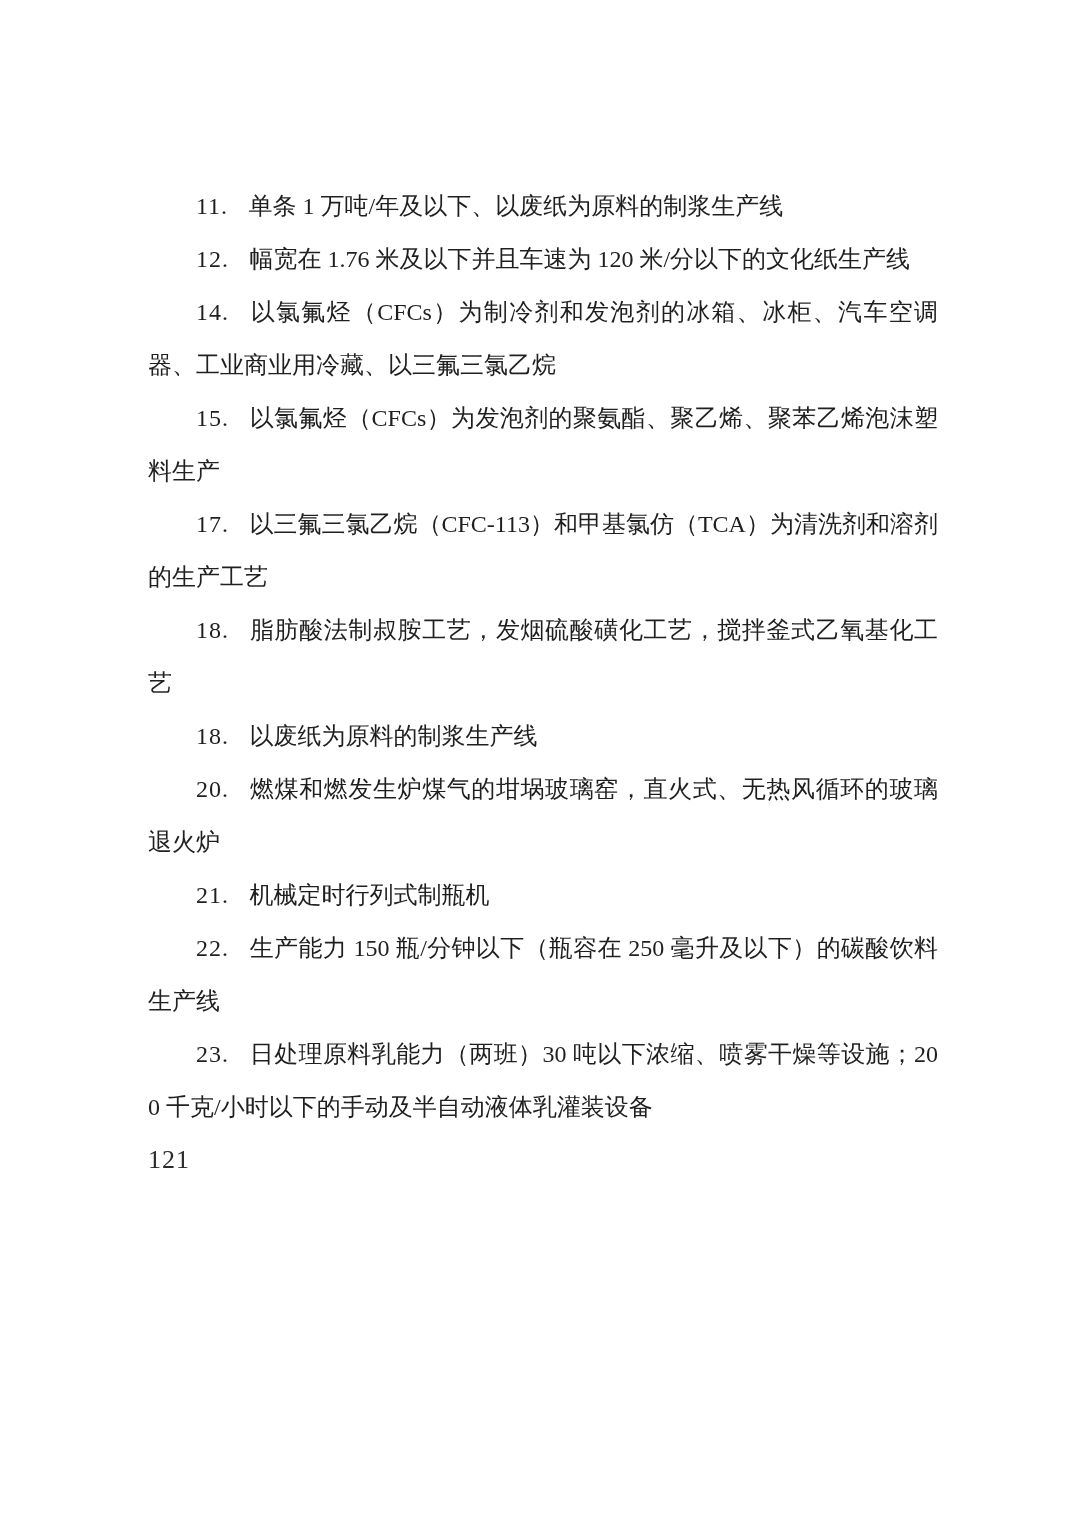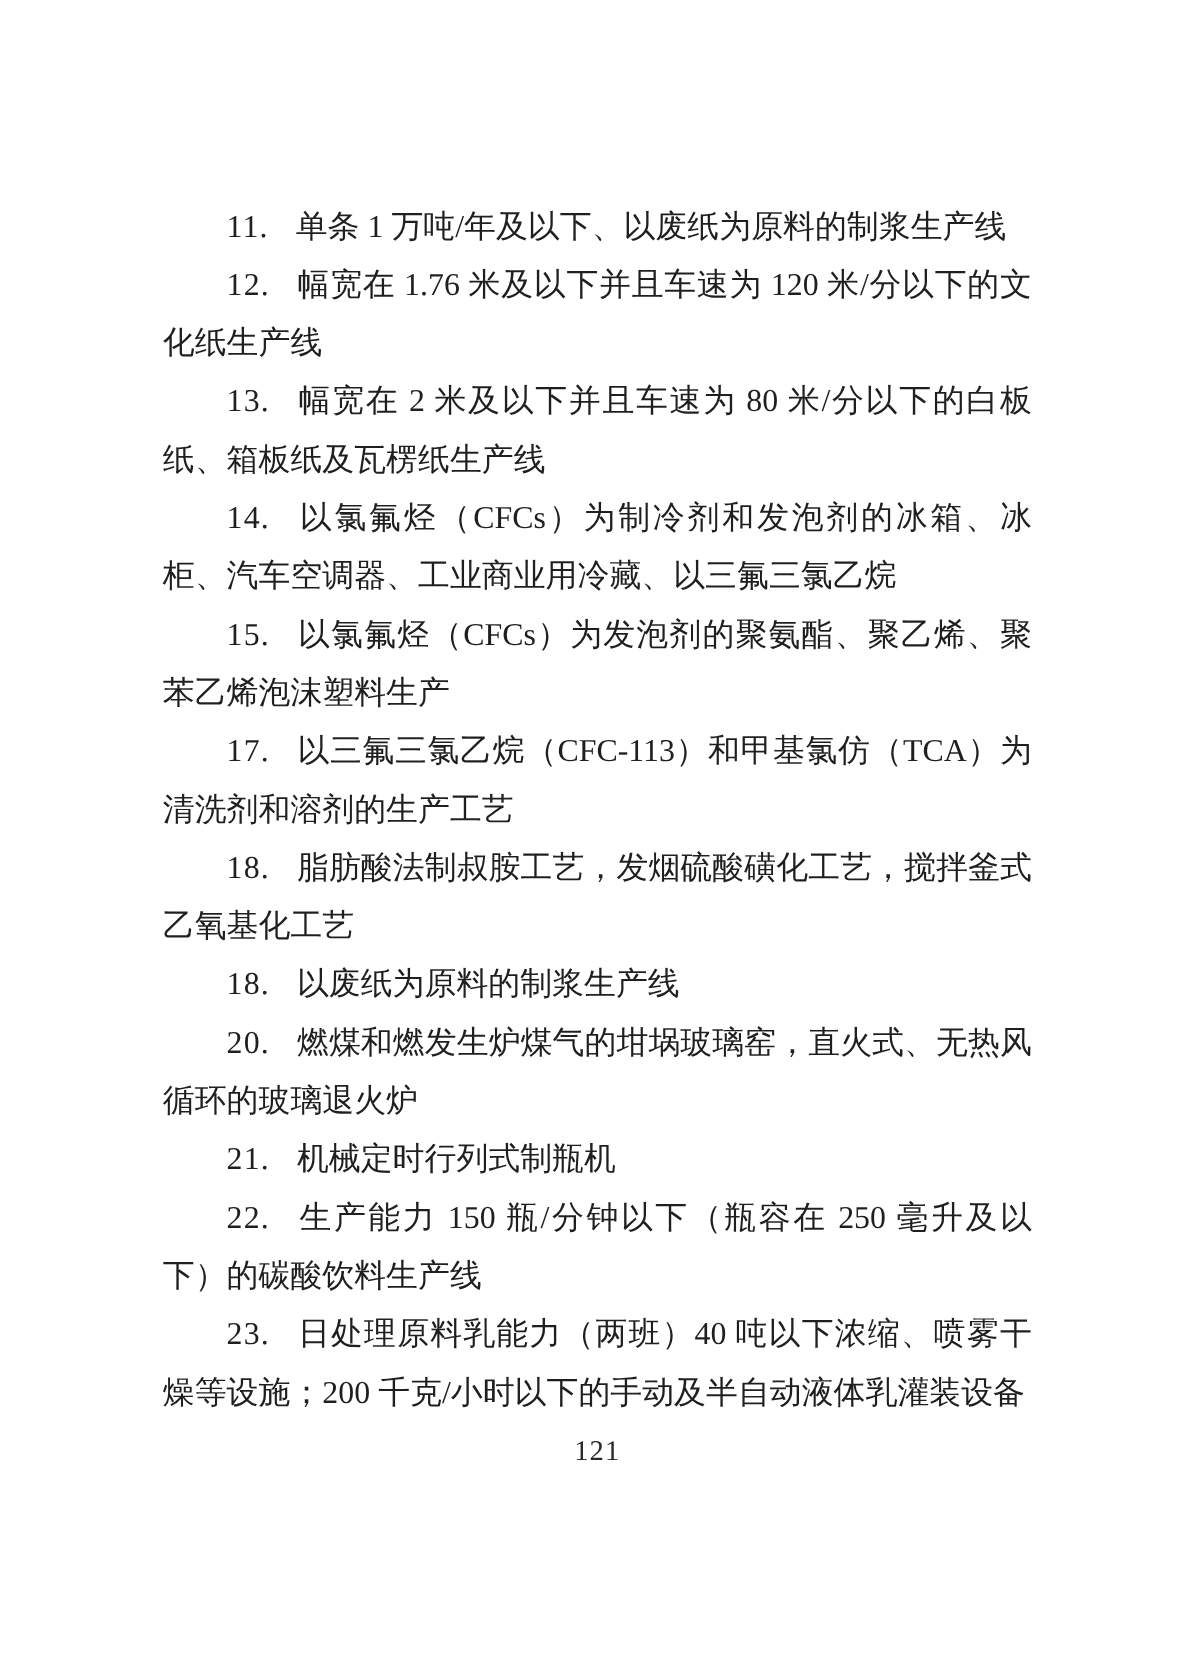--- a/index.html
+++ b/index.html
@@ -18,68 +18,66 @@
   .page {
     box-sizing: border-box;
     width: 1080px;
     height: 1527px;
     padding: 180px 142px 0 148px;
     background: #ffffff;
   }
   .doc-body p.item {
     margin: 0;
     padding: 0;
-    font-size: 29px;
+    font-size: 24px;
     line-height: 53px;
     text-align: justify;
     text-justify: inter-ideograph;
     text-align-last: left;
     text-indent: 2em;
     word-break: break-all;
   }
   .doc-body p.item .num {
     margin-right: 0.85em;
     letter-spacing: 1px;
   }
   .page-footer {
     margin-top: 6px;
-    text-align: center;
     font-size: 26px;
     line-height: 40px;
     color: #2a2a2a;
     letter-spacing: 1px;
   }
 </style>
 </head>
 <body>
 
 <div class="page">
   <div class="doc-body">
 
     <p class="item"><span class="num">11.</span><span class="txt">单条 1 万吨/年及以下、以废纸为原料的制浆生产线</span></p>
 
     <p class="item"><span class="num">12.</span><span class="txt">幅宽在 1.76 米及以下并且车速为 120 米/分以下的文化纸生产线</span></p>
 
-    <p class="item"><span class="num">13.</span><span class="txt">幅宽在 2 米及以下并且车速为 80 米/分以下的白板纸、箱板纸及瓦楞纸生产线</span></p>
 
     <p class="item"><span class="num">14.</span><span class="txt">以氯氟烃（CFCs）为制冷剂和发泡剂的冰箱、冰柜、汽车空调器、工业商业用冷藏、以三氟三氯乙烷</span></p>
 
     <p class="item"><span class="num">15.</span><span class="txt">以氯氟烃（CFCs）为发泡剂的聚氨酯、聚乙烯、聚苯乙烯泡沫塑料生产</span></p>
 
 
     <p class="item"><span class="num">17.</span><span class="txt">以三氟三氯乙烷（CFC-113）和甲基氯仿（TCA）为清洗剂和溶剂的生产工艺</span></p>
 
     <p class="item"><span class="num">18.</span><span class="txt">脂肪酸法制叔胺工艺，发烟硫酸磺化工艺，搅拌釜式乙氧基化工艺</span></p>
 
     <p class="item"><span class="num">18.</span><span class="txt">以废纸为原料的制浆生产线</span></p>
 
     <p class="item"><span class="num">20.</span><span class="txt">燃煤和燃发生炉煤气的坩埚玻璃窑，直火式、无热风循环的玻璃退火炉</span></p>
 
     <p class="item"><span class="num">21.</span><span class="txt">机械定时行列式制瓶机</span></p>
 
     <p class="item"><span class="num">22.</span><span class="txt">生产能力 150 瓶/分钟以下（瓶容在 250 毫升及以下）的碳酸饮料生产线</span></p>
 
-    <p class="item"><span class="num">23.</span><span class="txt">日处理原料乳能力（两班）40 吨以下浓缩、喷雾干燥等设施；200 千克/小时以下的手动及半自动液体乳灌装设备</span></p>
+    <p class="item"><span class="num">23.</span><span class="txt">日处理原料乳能力（两班）30 吨以下浓缩、喷雾干燥等设施；200 千克/小时以下的手动及半自动液体乳灌装设备</span></p>
 
   </div>
 
   <div class="page-footer">121</div>
 </div>
 
 </body></html>

